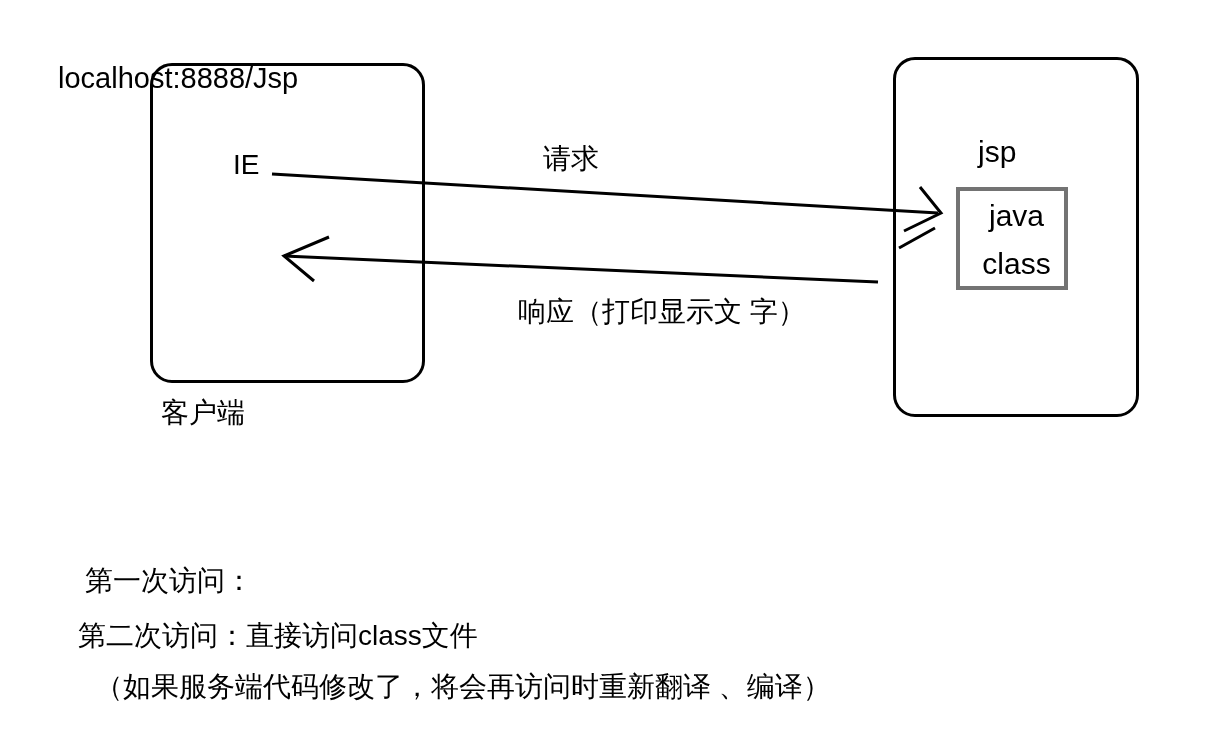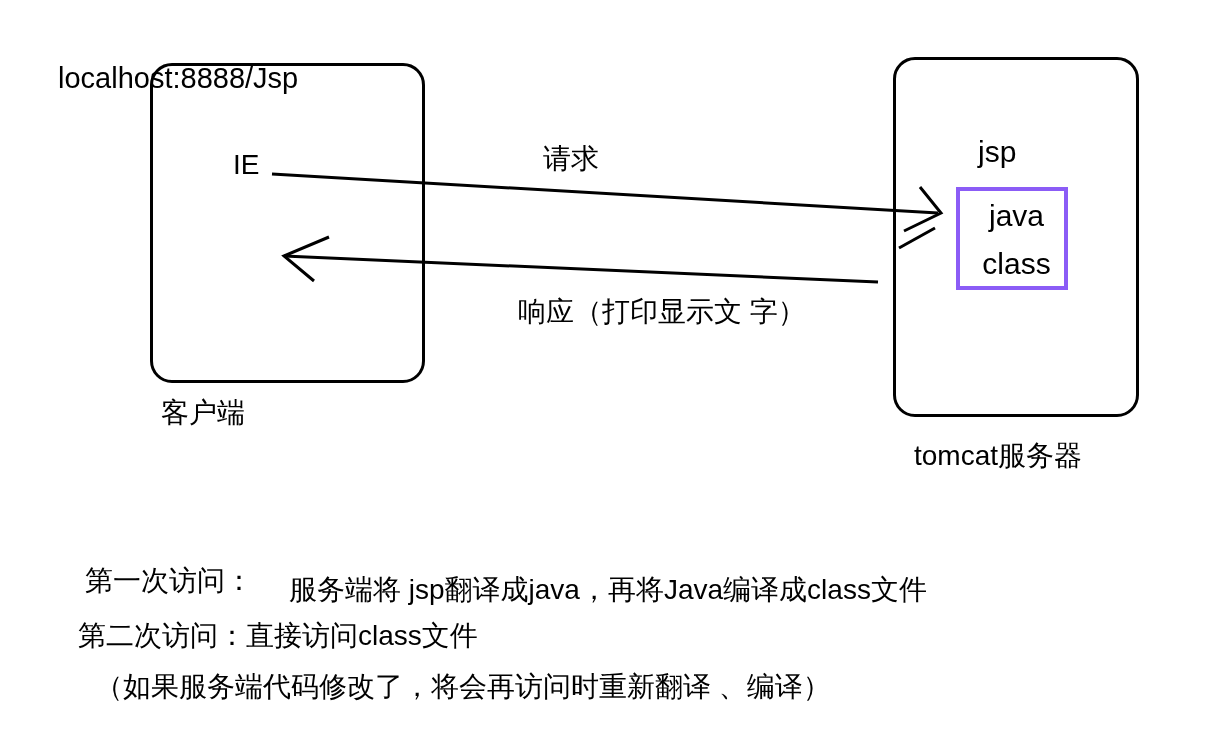--- a/index.html
+++ b/index.html
@@ -56,21 +56,21 @@
   .client-caption { left: 161px; top: 397px; }
   .request-label  { left: 543px; top: 143px; }
   .response-label { left: 518px; top: 296px; }
   .jsp-label { left: 964px; top: 135px; font-size: 30px; margin-left: 14px; }
   .highlight-box {
     position: absolute;
     left: 956px;
     top: 187px;
     width: 112px;
     height: 103px;
-    border: 4px solid #8b5cf6;
+    border: 4px solid #737373;
     box-sizing: border-box;
     padding: 1px 0 0 9px;
   }
   .highlight-box .file-line {
     font-size: 30px;
     line-height: 48px;
     white-space: nowrap;
   }
   .server-caption { left: 914px; top: 440px; }
   .note { position: absolute; white-space: nowrap; font-size: 28px; }
@@ -101,20 +101,18 @@
 
   <div class="txt request-label">请求</div>
   <div class="txt response-label">响应（打印显示文 字）</div>
 
   <div class="box server-box"></div>
   <div class="txt jsp-label">jsp</div>
   <div class="highlight-box">
     <div class="file-line">java</div>
     <div class="file-line">class</div>
   </div>
-  <div class="txt server-caption">tomcat服务器</div>
 
   <div class="note note-l1a">第一次访问：</div>
-  <div class="note note-l1b">服务端将 jsp翻译成java，再将Java编译成class文件</div>
   <div class="note note-l2">第二次访问：直接访问class文件</div>
   <div class="note note-l3">（如果服务端代码修改了，将会再访问时重新翻译 、编译）</div>
 
 </div>
 
 </body></html>

